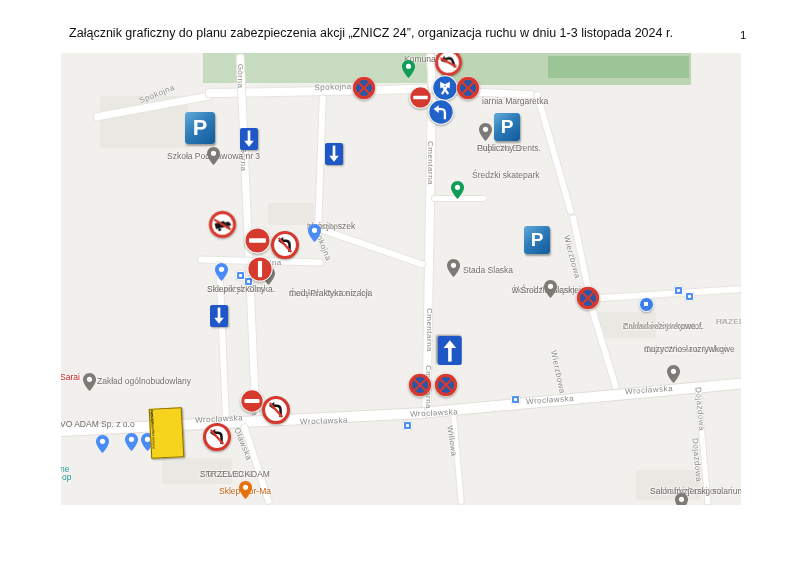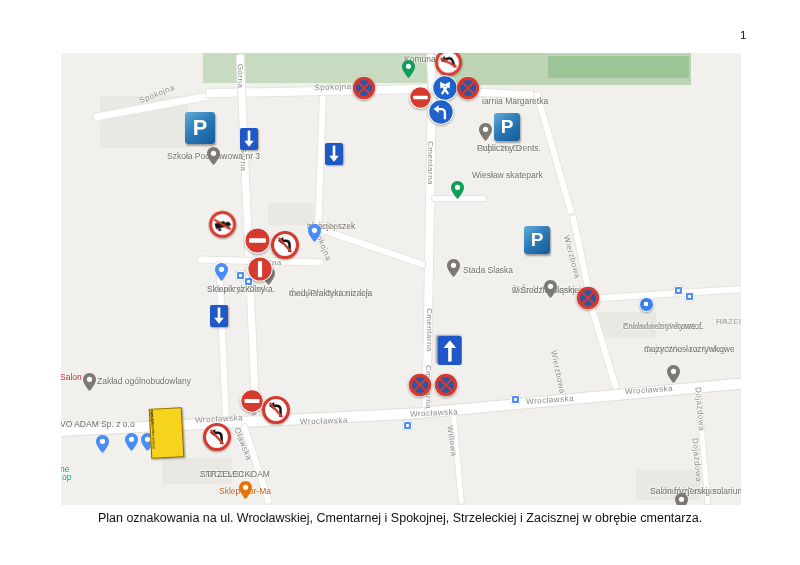--- a/index.html
+++ b/index.html
@@ -40,20 +40,21 @@
   .board{z-index:6;background:#f6d31c;border:1px solid #8a6d00;display:flex;
          box-shadow:1px 1px 2px rgba(0,0,0,.4);}
   .board .vtxt{writing-mode:vertical-rl;transform:rotate(180deg);font-size:3.5px;line-height:4px;
          color:#111;flex:0 0 auto;white-space:pre-wrap;}
   .board .tri{flex:1 1 auto;position:relative;}
 </style>
 </head>
 <body>
 
 <div id="page">
+  <div id="doc-title">Załącznik graficzny do planu zabezpieczenia akcji „ZNICZ 24”, organizacja ruchu w dniu 1-3 listopada 2024 r.</div>
   <div id="page-number">1</div>
   <div id="map">
       <div class="area" style="left: 142px; top: 0px; width: 232px; height: 30px; background: rgb(199, 219, 192);"></div>
       <div class="area" style="left: 380px; top: 0px; width: 250px; height: 32px; background: rgb(189, 213, 181);"></div>
       <div class="area" style="left: 487px; top: 3px; width: 141px; height: 22px; background: rgb(156, 196, 151);"></div>
       <div class="bld" style="left: 39px; top: 43px; width: 88px; height: 52px;"></div>
       <div class="bld" style="left: 207px; top: 150px; width: 46px; height: 22px;"></div>
       <div class="bld" style="left: 537px; top: 259px; width: 58px; height: 26px;"></div>
       <div class="bld" style="left: 101px; top: 405px; width: 70px; height: 26px;"></div>
       <div class="bld" style="left: 575px; top: 417px; width: 64px; height: 30px;"></div>
@@ -124,21 +125,21 @@
         <div>Gajur Vu Events.</div>
         <div>Publiczny D</div>
       </div>
       <div class="pin" style="left: 417.5px; top: 70px; width: 13px; height: 18px;">
         <svg width="13" height="18" viewBox="0 0 13 18">
           <path d="M6.5 0C2.9 0 0 2.9 0 6.5 0 11.4 6.5 18 6.5 18S13 11.4 13 6.5C13 2.9 10.1 0 6.5 0Z" fill="#7d7a75"></path>
           <circle cx="6.5" cy="6.3" r="2.6" fill="#fff"></circle>
         </svg>
       </div>
       <div class="poi" style="top: 118px; left: 411px; transform: translateX(-50%); text-align: center;">
-        <div>Wiesław skatepark</div>
+        <div>Średzki skatepark</div>
       </div>
       <div class="pin" style="left: 389.5px; top: 128px; width: 13px; height: 18px;">
         <svg width="13" height="18" viewBox="0 0 13 18">
           <path d="M6.5 0C2.9 0 0 2.9 0 6.5 0 11.4 6.5 18 6.5 18S13 11.4 13 6.5C13 2.9 10.1 0 6.5 0Z" fill="#0f9d58"></path>
           <circle cx="6.5" cy="6.3" r="2.6" fill="#fff"></circle>
         </svg>
       </div>
       <div class="poi" style="top: 169px; left: 246px; transform: translateX(-100%); text-align: right;">
         <div>Mróz Leszek</div>
         <div>nizacja</div>
@@ -214,21 +215,21 @@
       <div class="poi" style="top: 324px; left: 36px; text-align: left;">
         <div>Zakład ogólnobudowlany</div>
       </div>
       <div class="pin" style="left: 21.5px; top: 320px; width: 13px; height: 18px;">
         <svg width="13" height="18" viewBox="0 0 13 18">
           <path d="M6.5 0C2.9 0 0 2.9 0 6.5 0 11.4 6.5 18 6.5 18S13 11.4 13 6.5C13 2.9 10.1 0 6.5 0Z" fill="#7d7a75"></path>
           <circle cx="6.5" cy="6.3" r="2.6" fill="#fff"></circle>
         </svg>
       </div>
       <div class="poi red" style="top: 320px; left: -1px; text-align: left;">
-        <div>Salon</div>
+        <div>Sarai</div>
       </div>
       <div class="poi" style="top: 367px; left: -1px; text-align: left;">
         <div>VO ADAM Sp. z o.o</div>
       </div>
       <div class="poi" style="top: 417px; left: 139px; transform: translateX(-50%); text-align: center;">
         <div>ZNICZ MIO ADAM</div>
         <div>STRZELECKI</div>
       </div>
       <div class="poi orange" style="top: 434px; left: 158px; transform: translateX(-50%); text-align: center;">
         <div>Sklep Nor-Ma</div>
@@ -484,14 +485,13 @@
         <span class="tri">
           <svg viewBox="0 0 20 40" style="position:absolute;left:0;top:0;width:100%;height:100%">
             <path d="M10 8 L18 32 H2 Z" fill="none" stroke="#c61a1a" stroke-width="2.2"></path>
             <rect x="9.1" y="16" width="1.8" height="9" fill="#c61a1a"></rect>
             <circle cx="10" cy="28.5" r="1.2" fill="#c61a1a"></circle>
           </svg>
         </span>
         <span class="vtxt">UWAGA !</span>
       </div>
     </div>
-  <div id="doc-caption">Plan oznakowania na ul. Wrocławskiej, Cmentarnej i Spokojnej, Strzeleckiej i Zacisznej w obrębie cmentarza.</div>
 </div>
 
 </body></html>

